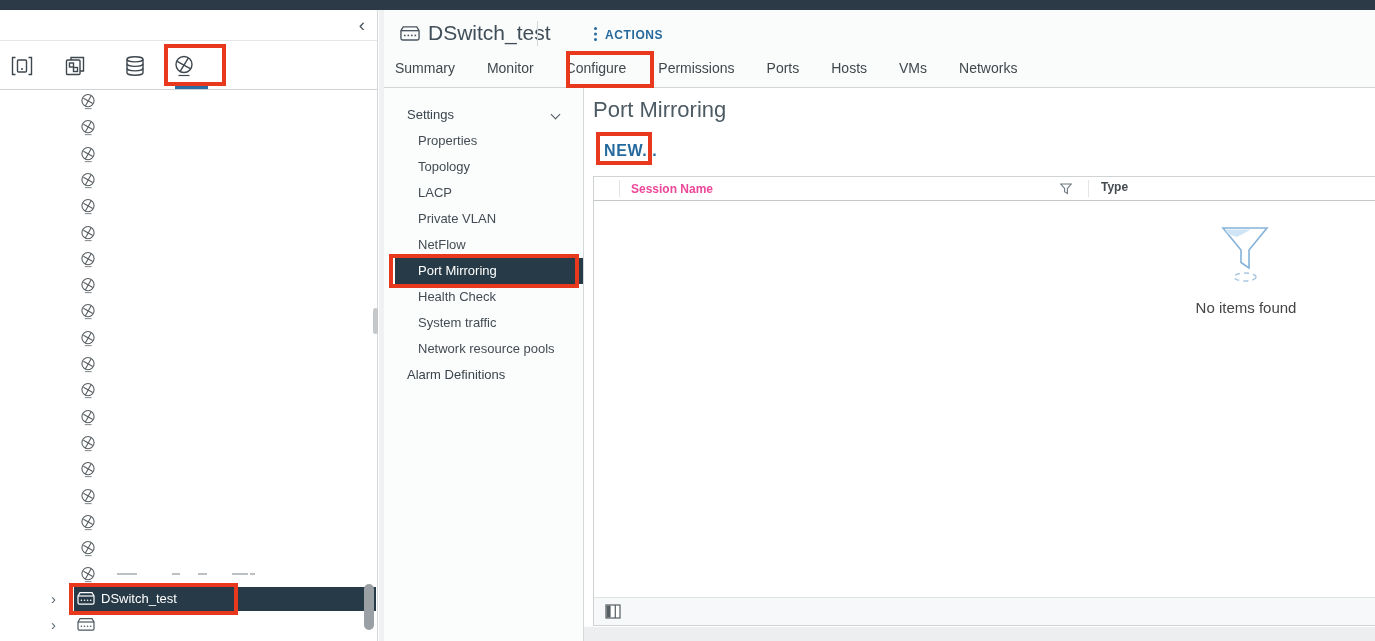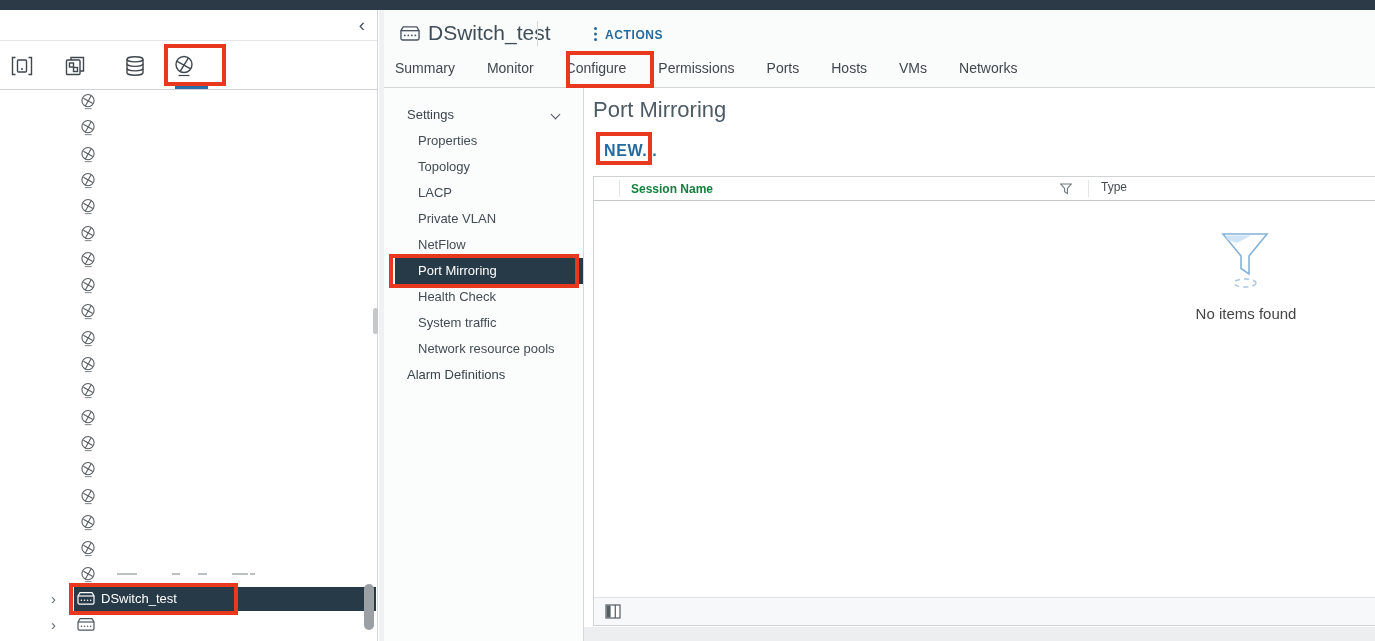--- a/index.html
+++ b/index.html
@@ -57,26 +57,26 @@
   .nav-row.spacer{margin-top:12px;}
   .nav-row.selected{background:var(--dark);color:#fff;margin-left:11px;padding-left:23px;}
   .chev-down{position:absolute;right:24px;top:9px;width:7px;height:7px;border-right:1.5px solid #4a545c;border-bottom:1.5px solid #4a545c;transform:rotate(45deg);}
 
   .main{position:absolute;left:200px;top:78px;width:791px;height:553px;background:#fff;}
   .heading{position:absolute;left:9px;top:9px;font-size:22px;font-weight:400;color:#4c5a63;}
   .new-btn{position:absolute;left:20px;top:54px;font-size:16px;font-weight:bold;letter-spacing:.6px;color:var(--blue);cursor:pointer;}
   .grid{position:absolute;left:9px;top:88px;right:0;height:450px;border:1px solid #cfd3d4;border-right:none;background:#fff;}
   .thead{position:absolute;left:0;top:0;width:100%;height:24px;border-bottom:1px solid #c3c7c9;background:#fff;}
   .th-div1{position:absolute;left:25px;top:3px;width:1px;height:17px;background:#e2e5e6;}
-  .th1{position:absolute;left:37px;top:5px;font-size:12px;font-weight:bold;color:#15803d;}
+  .th1{position:absolute;left:37px;top:5px;font-size:12px;font-weight:bold;color:#ec4899;}
   .filter-icon{position:absolute;left:466px;top:6px;width:12px;height:12px;color:#6e787e;cursor:pointer;}
   .th-div2{position:absolute;left:494px;top:3px;width:1px;height:17px;background:#e2e5e6;}
-  .th2{position:absolute;left:507px;top:3px;font-size:12px;font-weight:normal;color:#454c51;}
+  .th2{position:absolute;left:507px;top:3px;font-size:12px;font-weight:bold;color:#454c51;}
   .tbody{position:absolute;left:0;top:24px;width:100%;bottom:28px;background:#fff;}
-  .empty{position:absolute;left:552px;top:30px;width:200px;text-align:center;}
+  .empty{position:absolute;left:552px;top:24px;width:200px;text-align:center;}
   .empty-text{margin-top:14px;font-size:15px;color:#454545;}
   .tfoot{position:absolute;left:0;bottom:0;width:100%;height:28px;background:#f7f8f9;border-top:1px solid #dfe2e3;}
   .cols-icon{position:absolute;left:11px;top:6px;width:16px;height:15px;cursor:pointer;}
   .below-strip{position:absolute;left:0;top:539px;width:100%;height:14px;background:#eceeef;}
 
   
   .ann{position:absolute;border:4px solid var(--red);z-index:50;pointer-events:none;}
   .ann-nettab{left:164px;top:44px;width:62px;height:42px;}
   .ann-configure{left:566px;top:51px;width:88px;height:37px;}
   .ann-new{left:596px;top:132px;width:56px;height:33px;}

